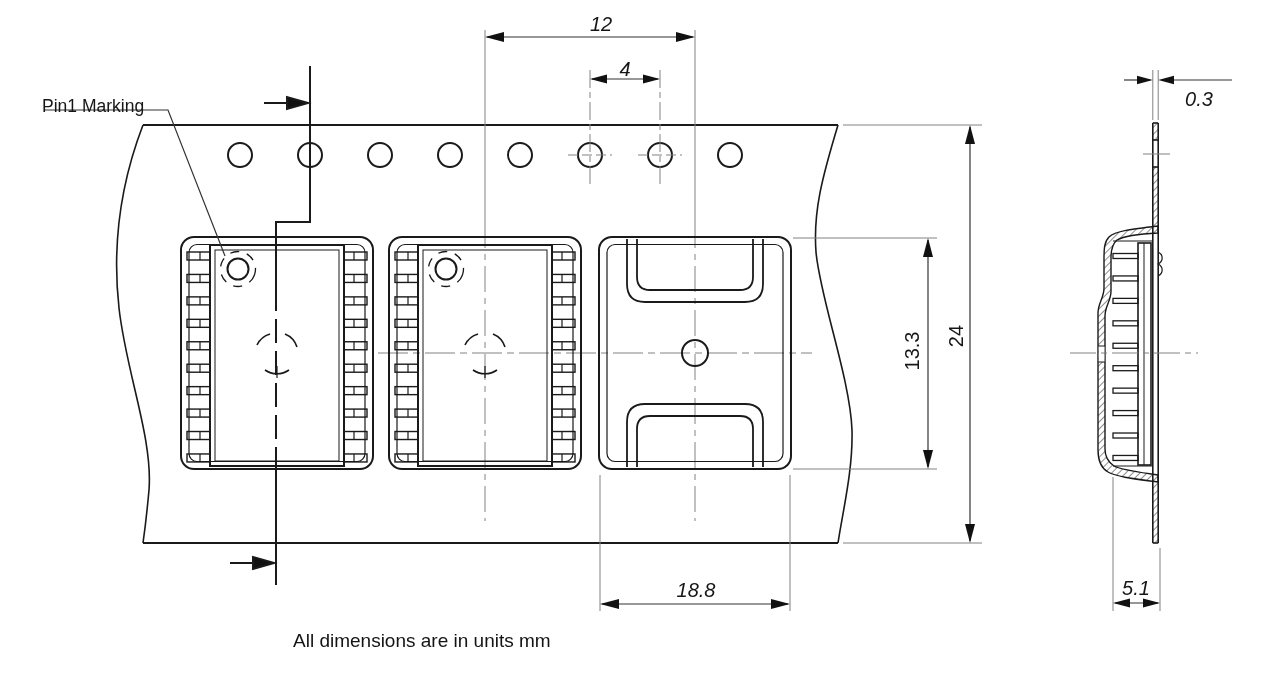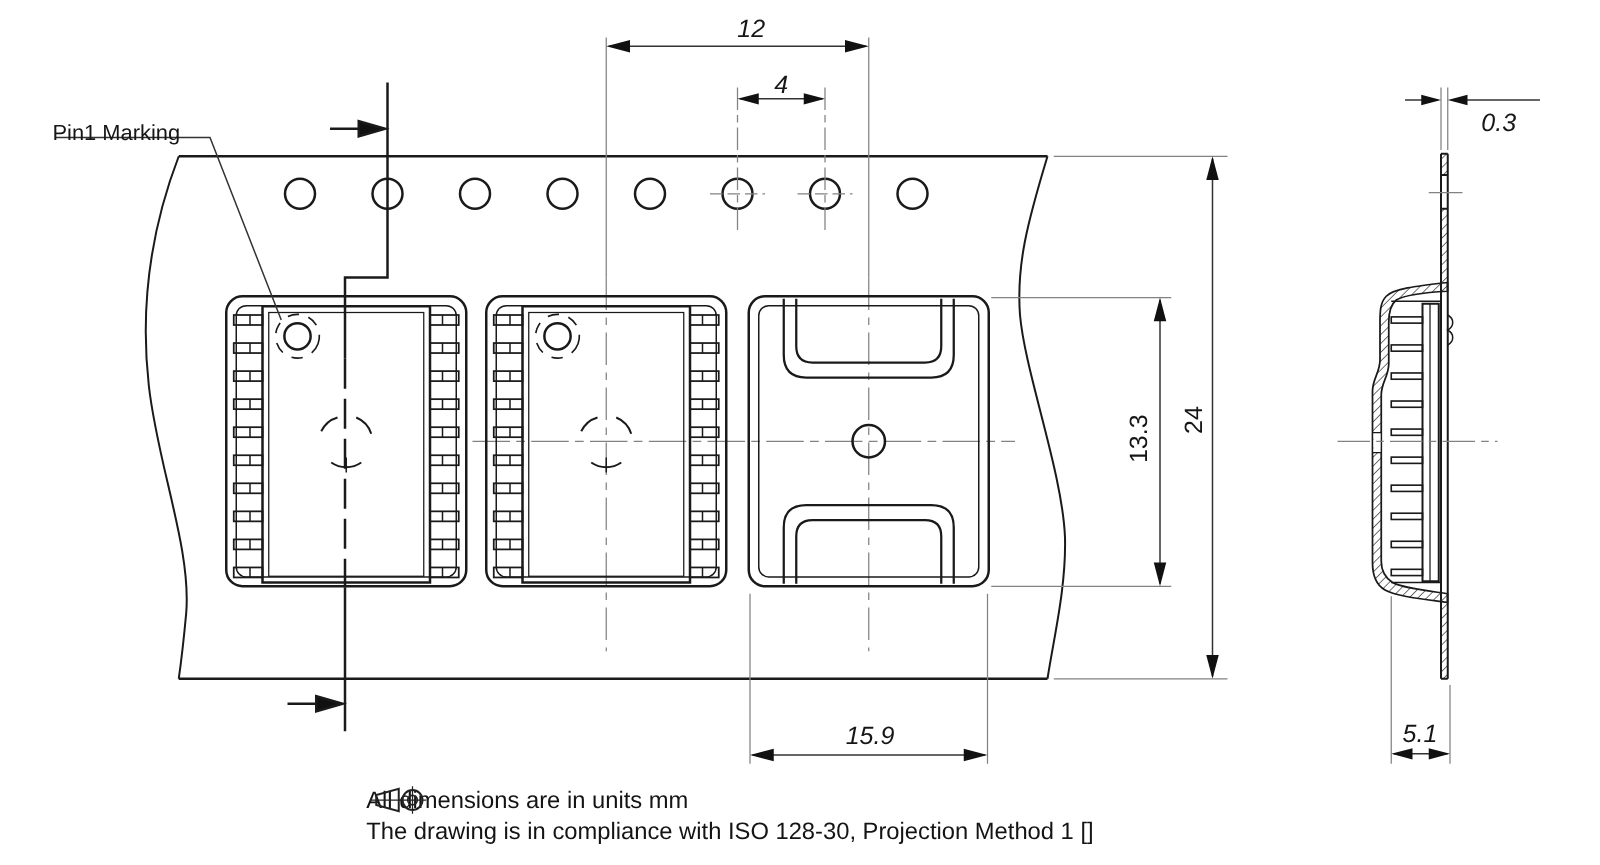--- a/index.html
+++ b/index.html
@@ -315,34 +315,23 @@
     <polygon points="1160,603 1143,598.5 1143,607.5" fill="#111"></polygon>
   </g>
 </svg>
 
 <span class="lbl small" style="left:42px;top:96px;">Pin1 Marking</span>
 
 <span class="lbl dim" style="left:601px;top:24px;">12</span>
 <span class="lbl dim" style="left:625px;top:69px;">4</span>
 <span class="lbl dimv" style="left:956px;top:336px;">24</span>
 <span class="lbl dimv" style="left:912px;top:351px;">13.3</span>
-<span class="lbl dim" style="left:696px;top:590px;">15.9</span>
+<span class="lbl dim" style="left:696px;top:590px;">18.8</span>
 <span class="lbl dim" style="left:1199px;top:67px;margin-top:32px;">0.3</span>
 <span class="lbl dim" style="left:1136px;top:588px;">5.1</span>
 
 <div class="notes">
   <div class="noteline">
     <span>All dimensions are in units mm</span>
   </div>
-  <div class="noteline">
-    <span>The drawing is in compliance with ISO 128-30, Projection Method 1 [</span>
-    <svg class="projsym" width="46" height="24" viewBox="0 0 46 24">
-      <path d="M0,12 H27" stroke="#222" stroke-width="1" fill="none"></path>
-      <polygon points="5,8 5,16 23,21 23,3" fill="none" stroke="#222" stroke-width="1.6"></polygon>
-      <circle cx="34" cy="12" r="8" fill="none" stroke="#222" stroke-width="1.6"></circle>
-      <circle cx="34" cy="12" r="3.8" fill="none" stroke="#222" stroke-width="1.4"></circle>
-      <path d="M23.5,12 H45 M34,1 V23" stroke="#222" stroke-width="1" fill="none"></path>
-    </svg>
-    <span>]</span>
-  </div>
 </div>
 
 </div>
 
 </body></html>

